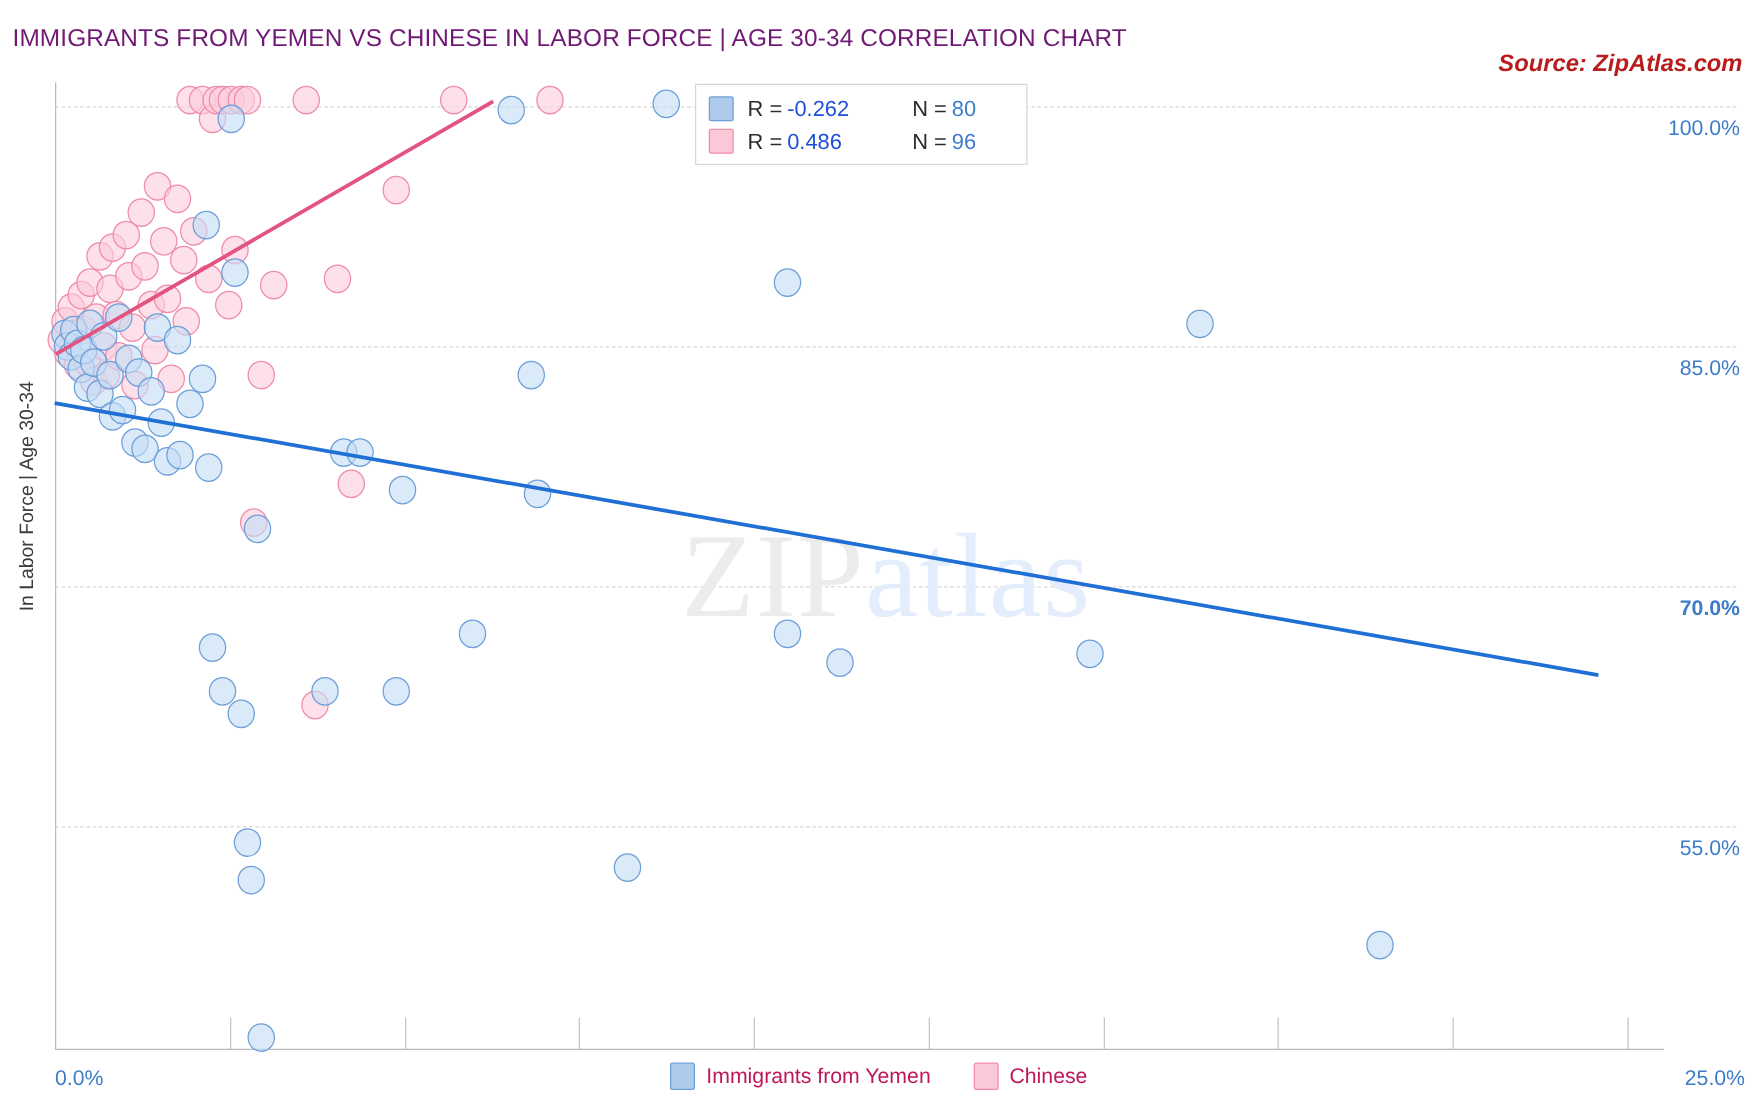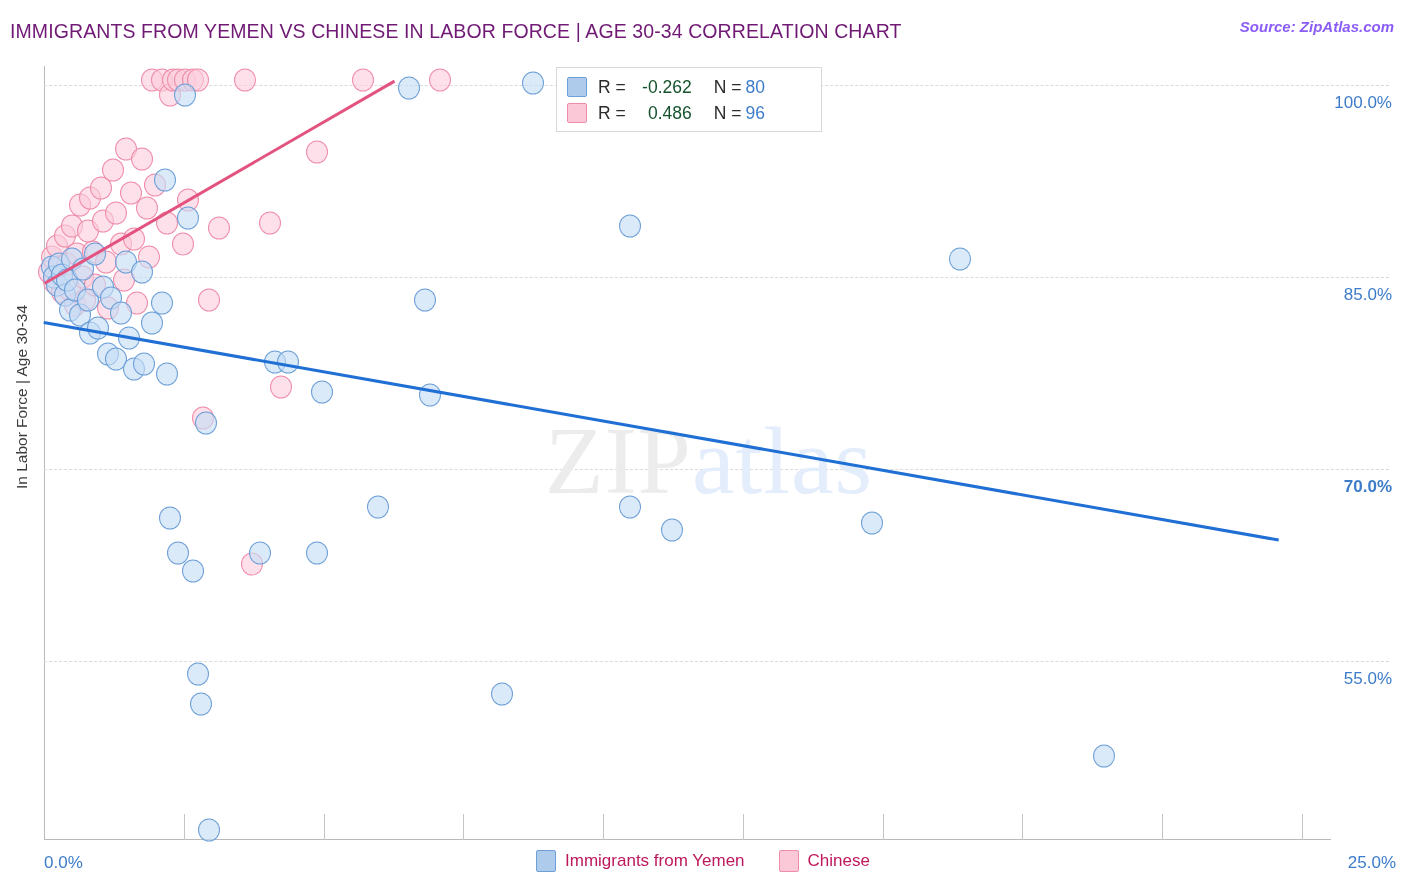--- a/index.html
+++ b/index.html
@@ -25,25 +25,25 @@
     left: 10px;
     top: 20px;
     font-size: 19.5px;
     letter-spacing: 0.1px;
     color: #701a75;
     white-space: nowrap;
   }
   .source-note {
     position: absolute;
     right: 12px;
-    top: 18px;
-    font-size: 15px;
+    top: 41px;
+    font-size: 19px;
     font-style: italic;
     font-weight: bold;
-    color: #8b5cf6;
+    color: #b91c1c;
     white-space: nowrap;
   }
   
   .plot-area {
     position: absolute;
     left: 44px;
     top: 66px;
     width: 1286px;
     height: 774px;
   }
@@ -149,24 +149,24 @@
     width: 20px;
     height: 20px;
     border-radius: 2px;
     margin-right: 11px;
     box-sizing: border-box;
   }
   .swatch.blue { background: #aecbec; border: 1px solid #6d9fd8; }
   .swatch.pink { background: #fbc8d7; border: 1px solid #ef8ca9; }
   .stats-r-label { margin-right: 4px; }
   .stats-r-value {
-    color: #14532d;
+    color: #1d4ed8;
     min-width: 62px;
-    text-align: right;
-    margin-right: 22px;
+    text-align: left;
+    margin-right: 38px;
   }
   .stats-n-label { margin-right: 4px; }
   .stats-n-value { color: #3d7cc9; }
   
   .series-legend {
     position: absolute;
     left: 0;
     top: 850px;
     width: 1406px;
     display: flex;

